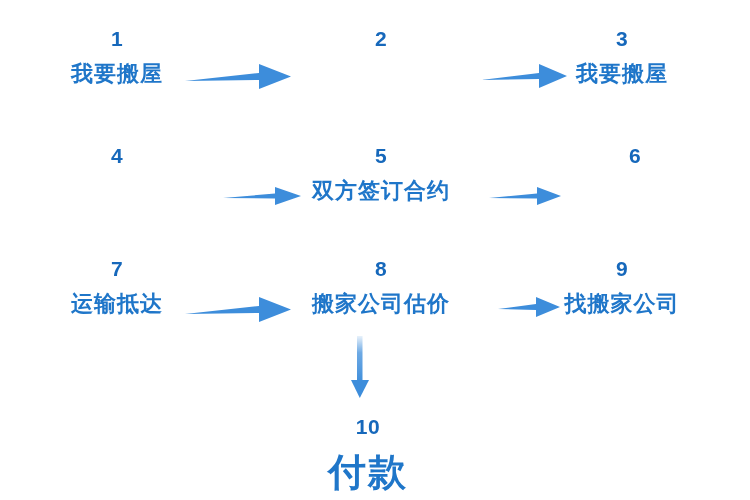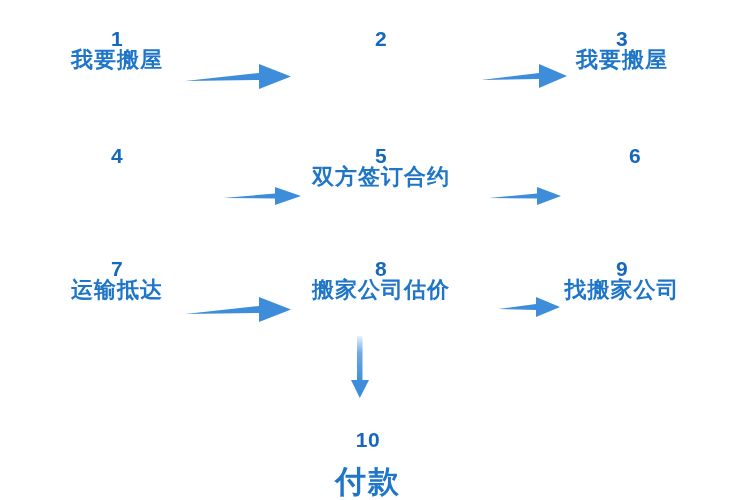--- a/index.html
+++ b/index.html
@@ -34,33 +34,34 @@
   .step-number {
     display: block;
     font-size: 21px;
     font-weight: bold;
     color: #1668bb;
     line-height: 1;
     letter-spacing: 0.5px;
   }
   .step-label {
     display: block;
+    margin-top: 14px;
     font-size: 22px;
     font-weight: bold;
     color: #1f76c9;
     line-height: 1;
     letter-spacing: 1px;
   }
 
   
   .step.final .step-number {
     font-size: 21px;
   }
   .step.final .step-label {
-    font-size: 31px;
+    font-size: 38px;
     margin-top: 16px;
     letter-spacing: 2px;
   }
 
   
   .arrow-layer {
     position: absolute;
     inset: 0;
     pointer-events: none;
   }
@@ -149,18 +150,18 @@
   <div class="step" style="left:381px; top:258px;">
     <span class="step-number">8</span>
     <span class="step-label">搬家公司估价</span>
   </div>
 
   <div class="step" style="left:622px; top:258px;">
     <span class="step-number">9</span>
     <span class="step-label">找搬家公司</span>
   </div>
 
-  <div class="step final" style="left:368px; top:429px;">
+  <div class="step final" style="left:368px; top:416px;">
     <span class="step-number">10</span>
     <span class="step-label">付款</span>
   </div>
 
 </div>
 
 </body></html>

